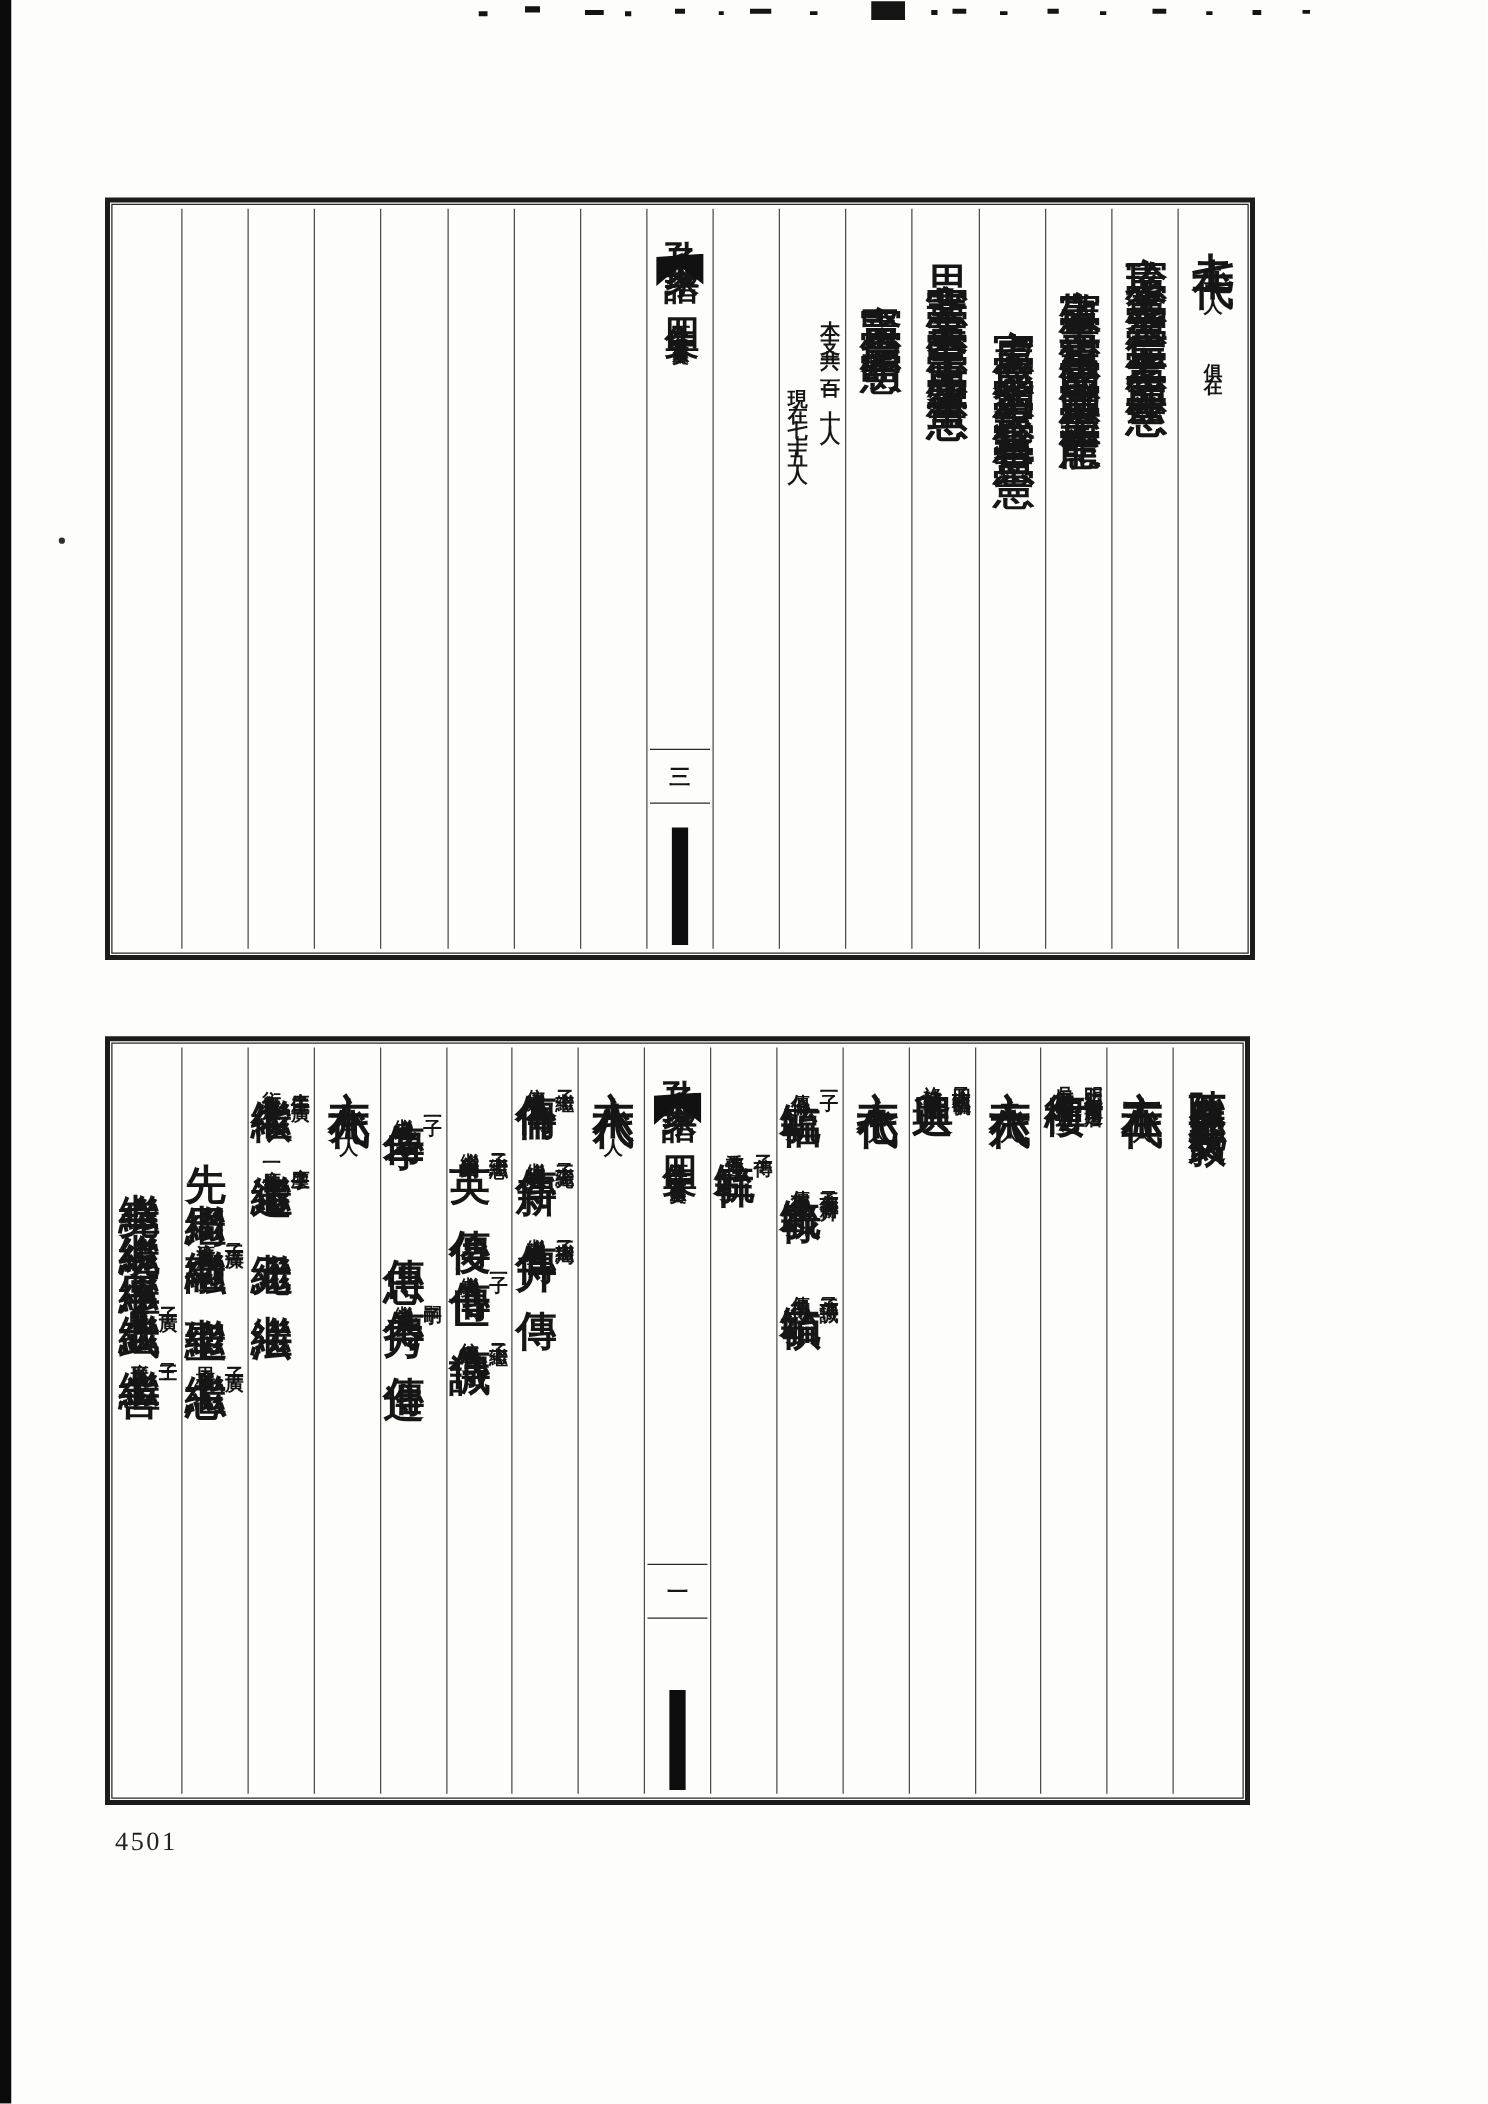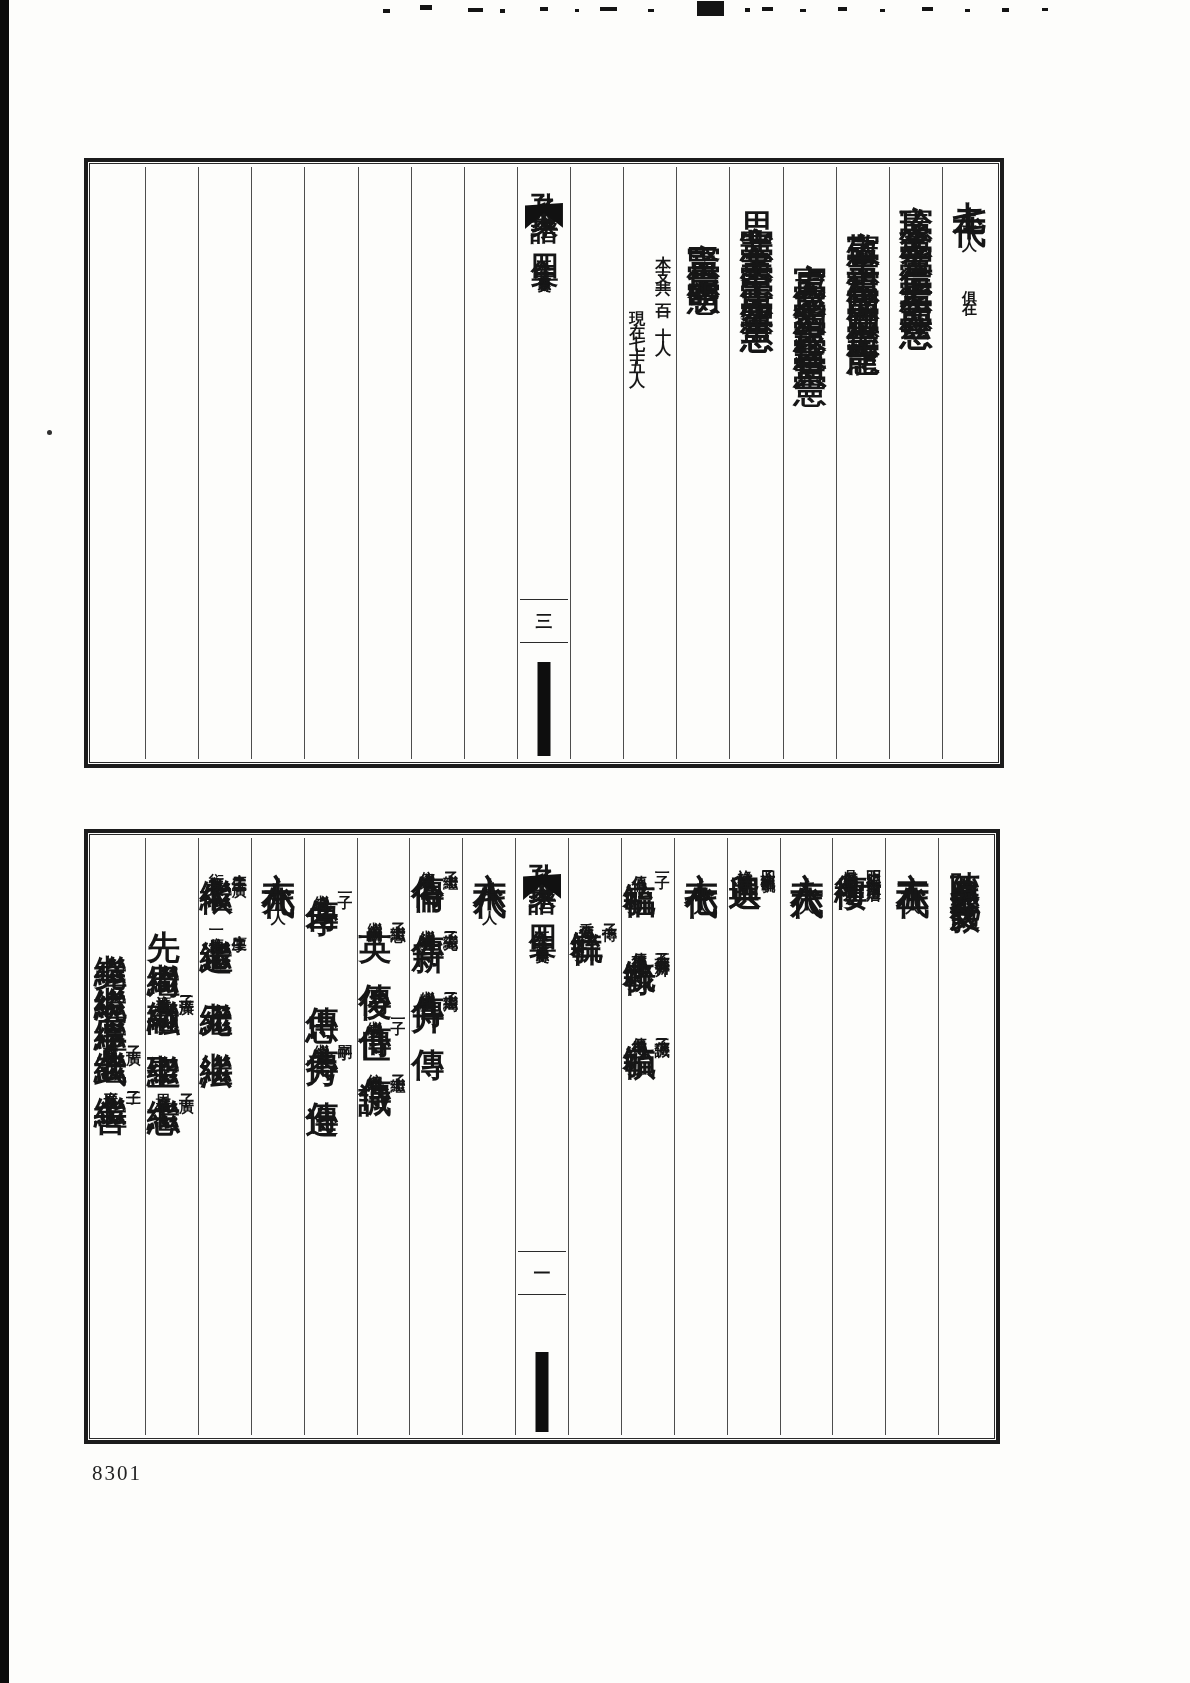--- a/index.html
+++ b/index.html
@@ -185,15 +185,15 @@
         </div>
         <div class="col">
           <div class="vtext"><span class="nm" style="margin-inline-start: 66px;">先</span><span class="nm" style="margin-inline-start: 30px;">繼周</span><span class="nm" style="margin-inline-start: 30px;">繼融</span><span class="annot"><span class="ac">子三廣洋</span><span class="ac">廣洽廣魯</span></span><span class="nm" style="margin-inline-start: 38px;">繼聖</span><span class="nm" style="margin-inline-start: 38px;">繼志</span><span class="annot"><span class="ac">子二廣</span><span class="ac">恩廣瑞</span></span></div>
         </div>
         <div class="col">
           <div class="vtext"><span class="nm" style="margin-inline-start: 90px;">繼堯</span><span class="nm" style="margin-inline-start: 26px;">繼統</span><span class="nm" style="margin-inline-start: 26px;">繼厚</span><span class="nm" style="margin-inline-start: 26px;">繼武</span><span class="annot"><span class="ac">子二廣</span><span class="ac">醇廣頤</span></span><span class="nm" style="margin-inline-start: 30px;">繼善</span><span class="annot"><span class="ac">子三</span><span class="ac">廣形</span></span></div>
         </div>
       </div>
   </div>
 
-  <div class="folio">8301</div>
+  <div class="folio">4501</div>
 
 </div>
 
 </body></html>

